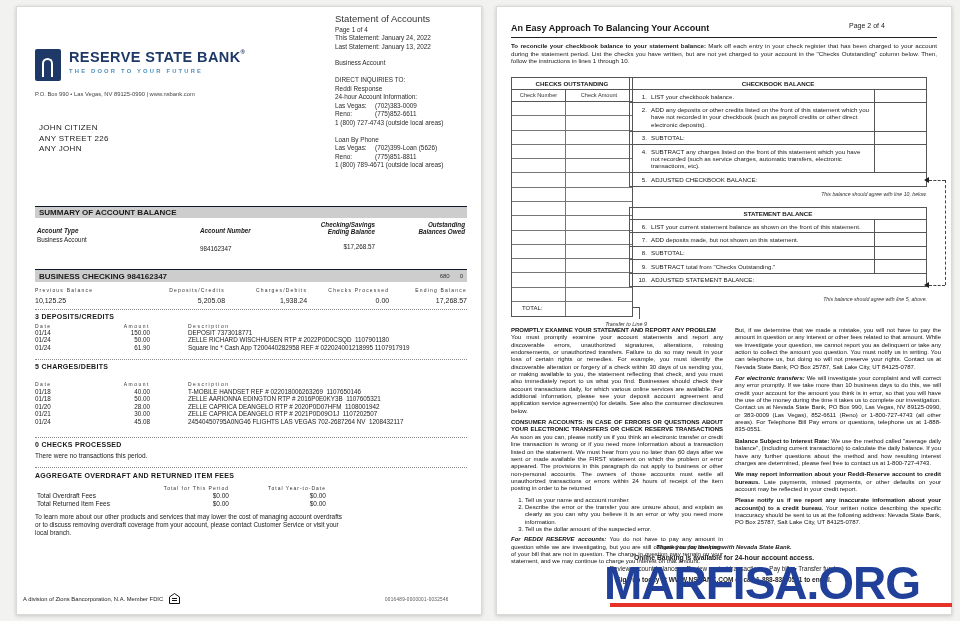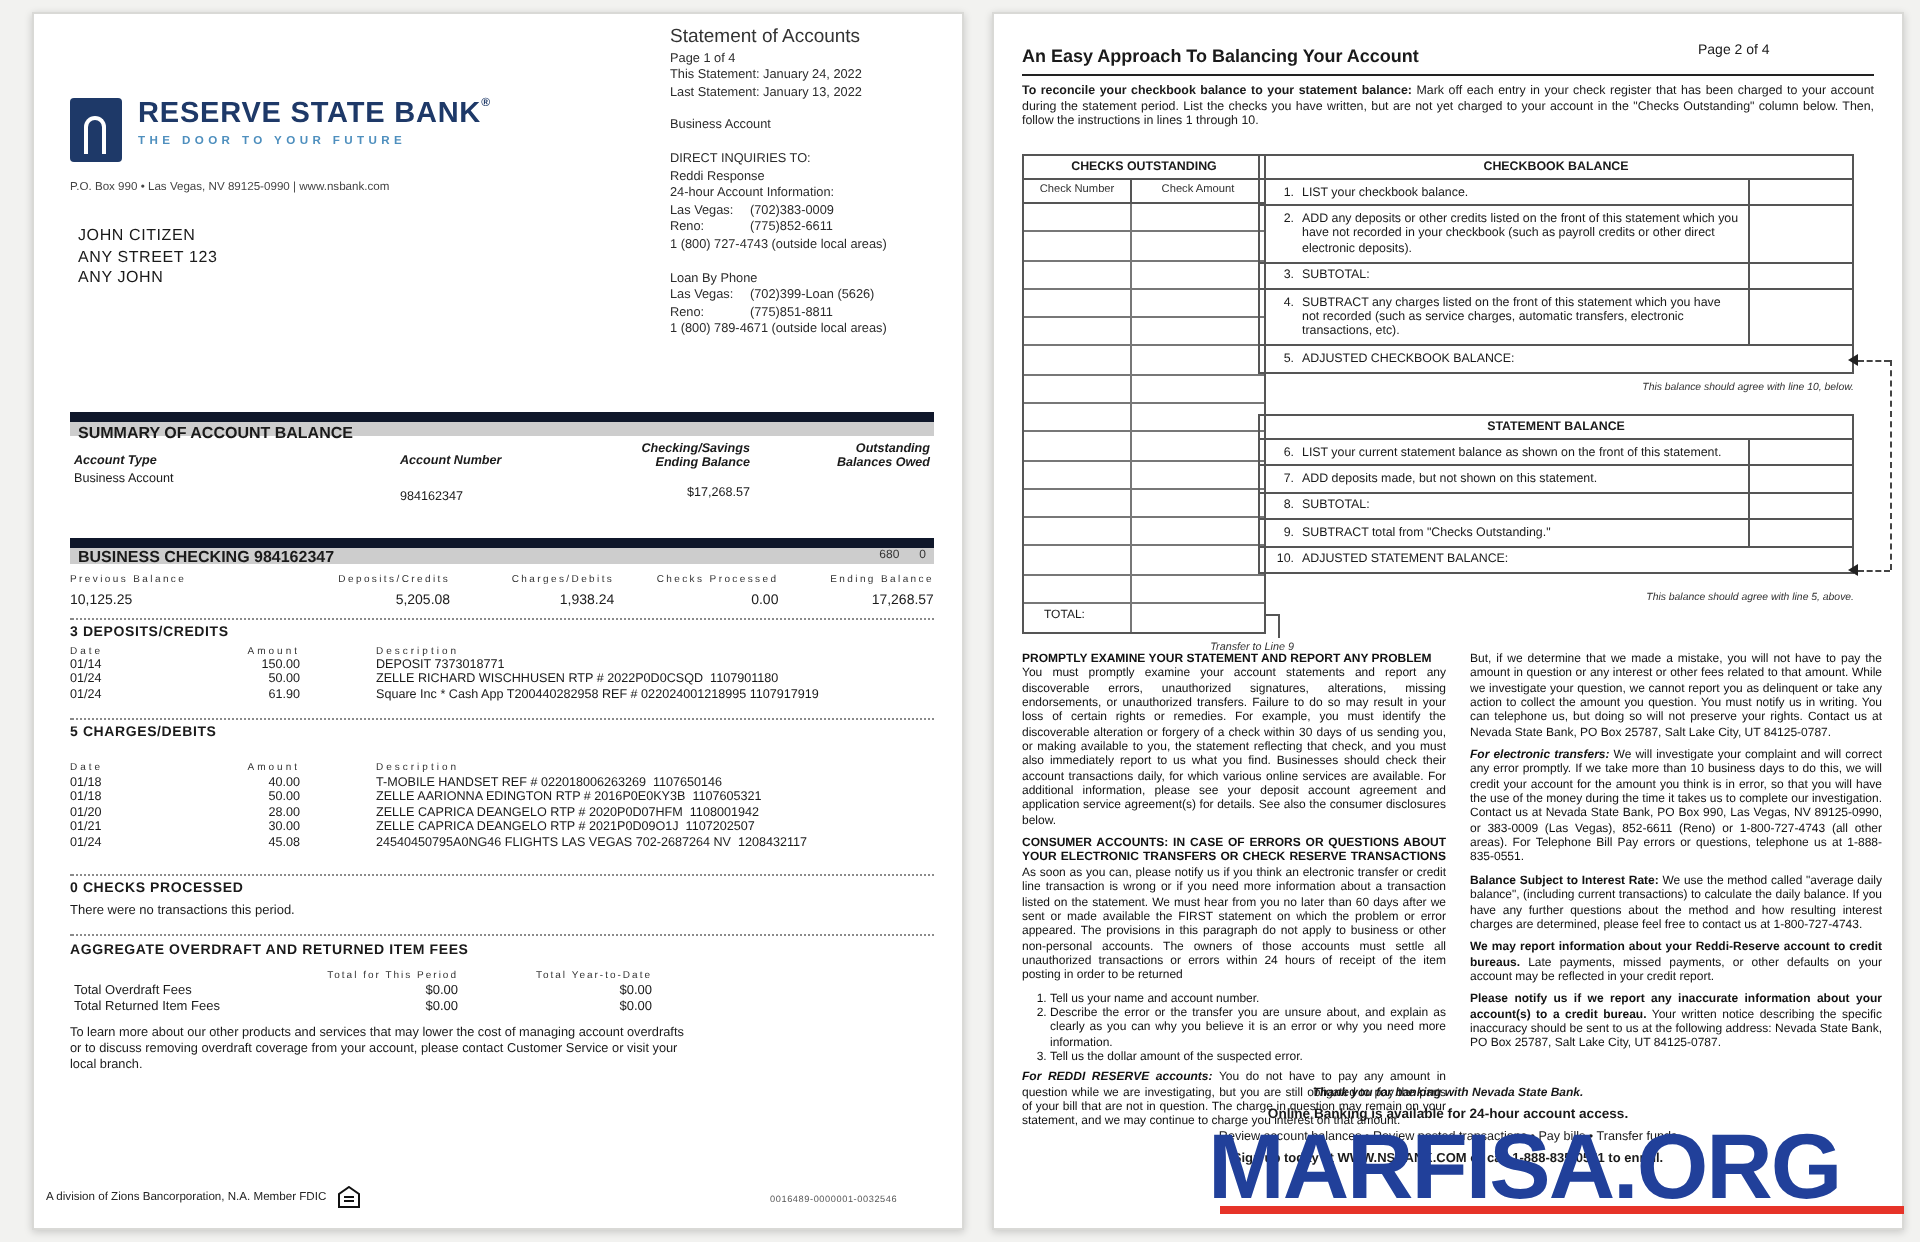--- a/index.html
+++ b/index.html
@@ -18,23 +18,23 @@
   .bank-name { font-size:14.5px; font-weight:bold; color:#1e3968; letter-spacing:.4px; }
   .bank-name .reg { font-size:6px; vertical-align:top; }
   .tagline { font-size:5.8px; letter-spacing:2.2px; color:#4e8fbe; font-weight:bold; margin-top:3px; }
   .bank-address { position:absolute; left:18px; top:84px; font-size:5.8px; color:#444; }
 
   .stmt-meta { position:absolute; left:318px; top:8px; font-size:6.4px; line-height:8.6px; color:#2b2b2b; }
   .stmt-title { font-size:9.5px; color:#333; margin-bottom:2px; }
   .meta-gap { height:8px; }
   .ph-row .lbl { display:inline-block; width:40px; }
 
-  .customer { position:absolute; left:22px; top:106px; font-size:8px; line-height:10.5px; letter-spacing:.3px; }
-
-  .gray-bar { position:absolute; left:18px; width:432px; background:#cdcdcd; border-top:5px solid #0f172a; }
+  .customer { position:absolute; left:22px; top:116px; font-size:8px; line-height:10.5px; letter-spacing:.3px; }
+
+  .gray-bar { position:absolute; left:18px; width:432px; background:#cdcdcd; border-top:1px solid #0f172a; }
   .summary-bar { top:199px; height:12px; font-size:8px; font-weight:bold; padding:1px 4px; }
   .summary-table { position:absolute; left:18px; top:212px; width:432px; height:50px; font-size:6.3px; }
   .summary-table .hd { font-weight:bold; font-style:italic; position:absolute; }
   .summary-table .vl { position:absolute; }
   .checking-bar { top:262px; height:13px; display:flex; justify-content:space-between; align-items:center;
                   font-size:8px; font-weight:bold; padding:1px 4px; }
   .checking-bar .code { font-size:6px; font-weight:normal; white-space:pre; color:#333; }
 
   .balances { position:absolute; left:18px; top:280px; width:432px; }
   .bal-head, .bal-vals { display:grid; grid-template-columns:24% 20% 19% 19% 18%; }
@@ -162,21 +162,21 @@
       <div>
 
       <div class="ph-row"><span class="lbl">Las Vegas:</span><span>(702)399-Loan (5626)</span></div>
           <div class="ph-row"><span class="lbl">Reno:</span><span>(775)851-8811</span></div>
         </div>
       <div>1 (800) 789-4671 (outside local areas)</div>
     </div>
 
     <div class="customer">
       <div>JOHN CITIZEN</div>
-      <div>ANY STREET 123</div>
+      <div>ANY STREET 226</div>
       <div>ANY JOHN</div>
     </div>
 
     <div class="gray-bar summary-bar">SUMMARY OF ACCOUNT BALANCE</div>
     <div class="summary-table">
       <span class="hd" style="left:2px; top:8px;">Account Type</span>
       <span class="vl" style="left:2px; top:17px;">Business Account</span>
       <span class="hd" style="left:165px; top:8px;">Account Number</span>
       <span class="vl" style="left:165px; top:26px;">984162347</span>
       <span class="hd" style="left:240px; top:2px; width:100px; text-align:right;"><span>Checking/Savings</span><br><span>Ending Balance</span></span>

